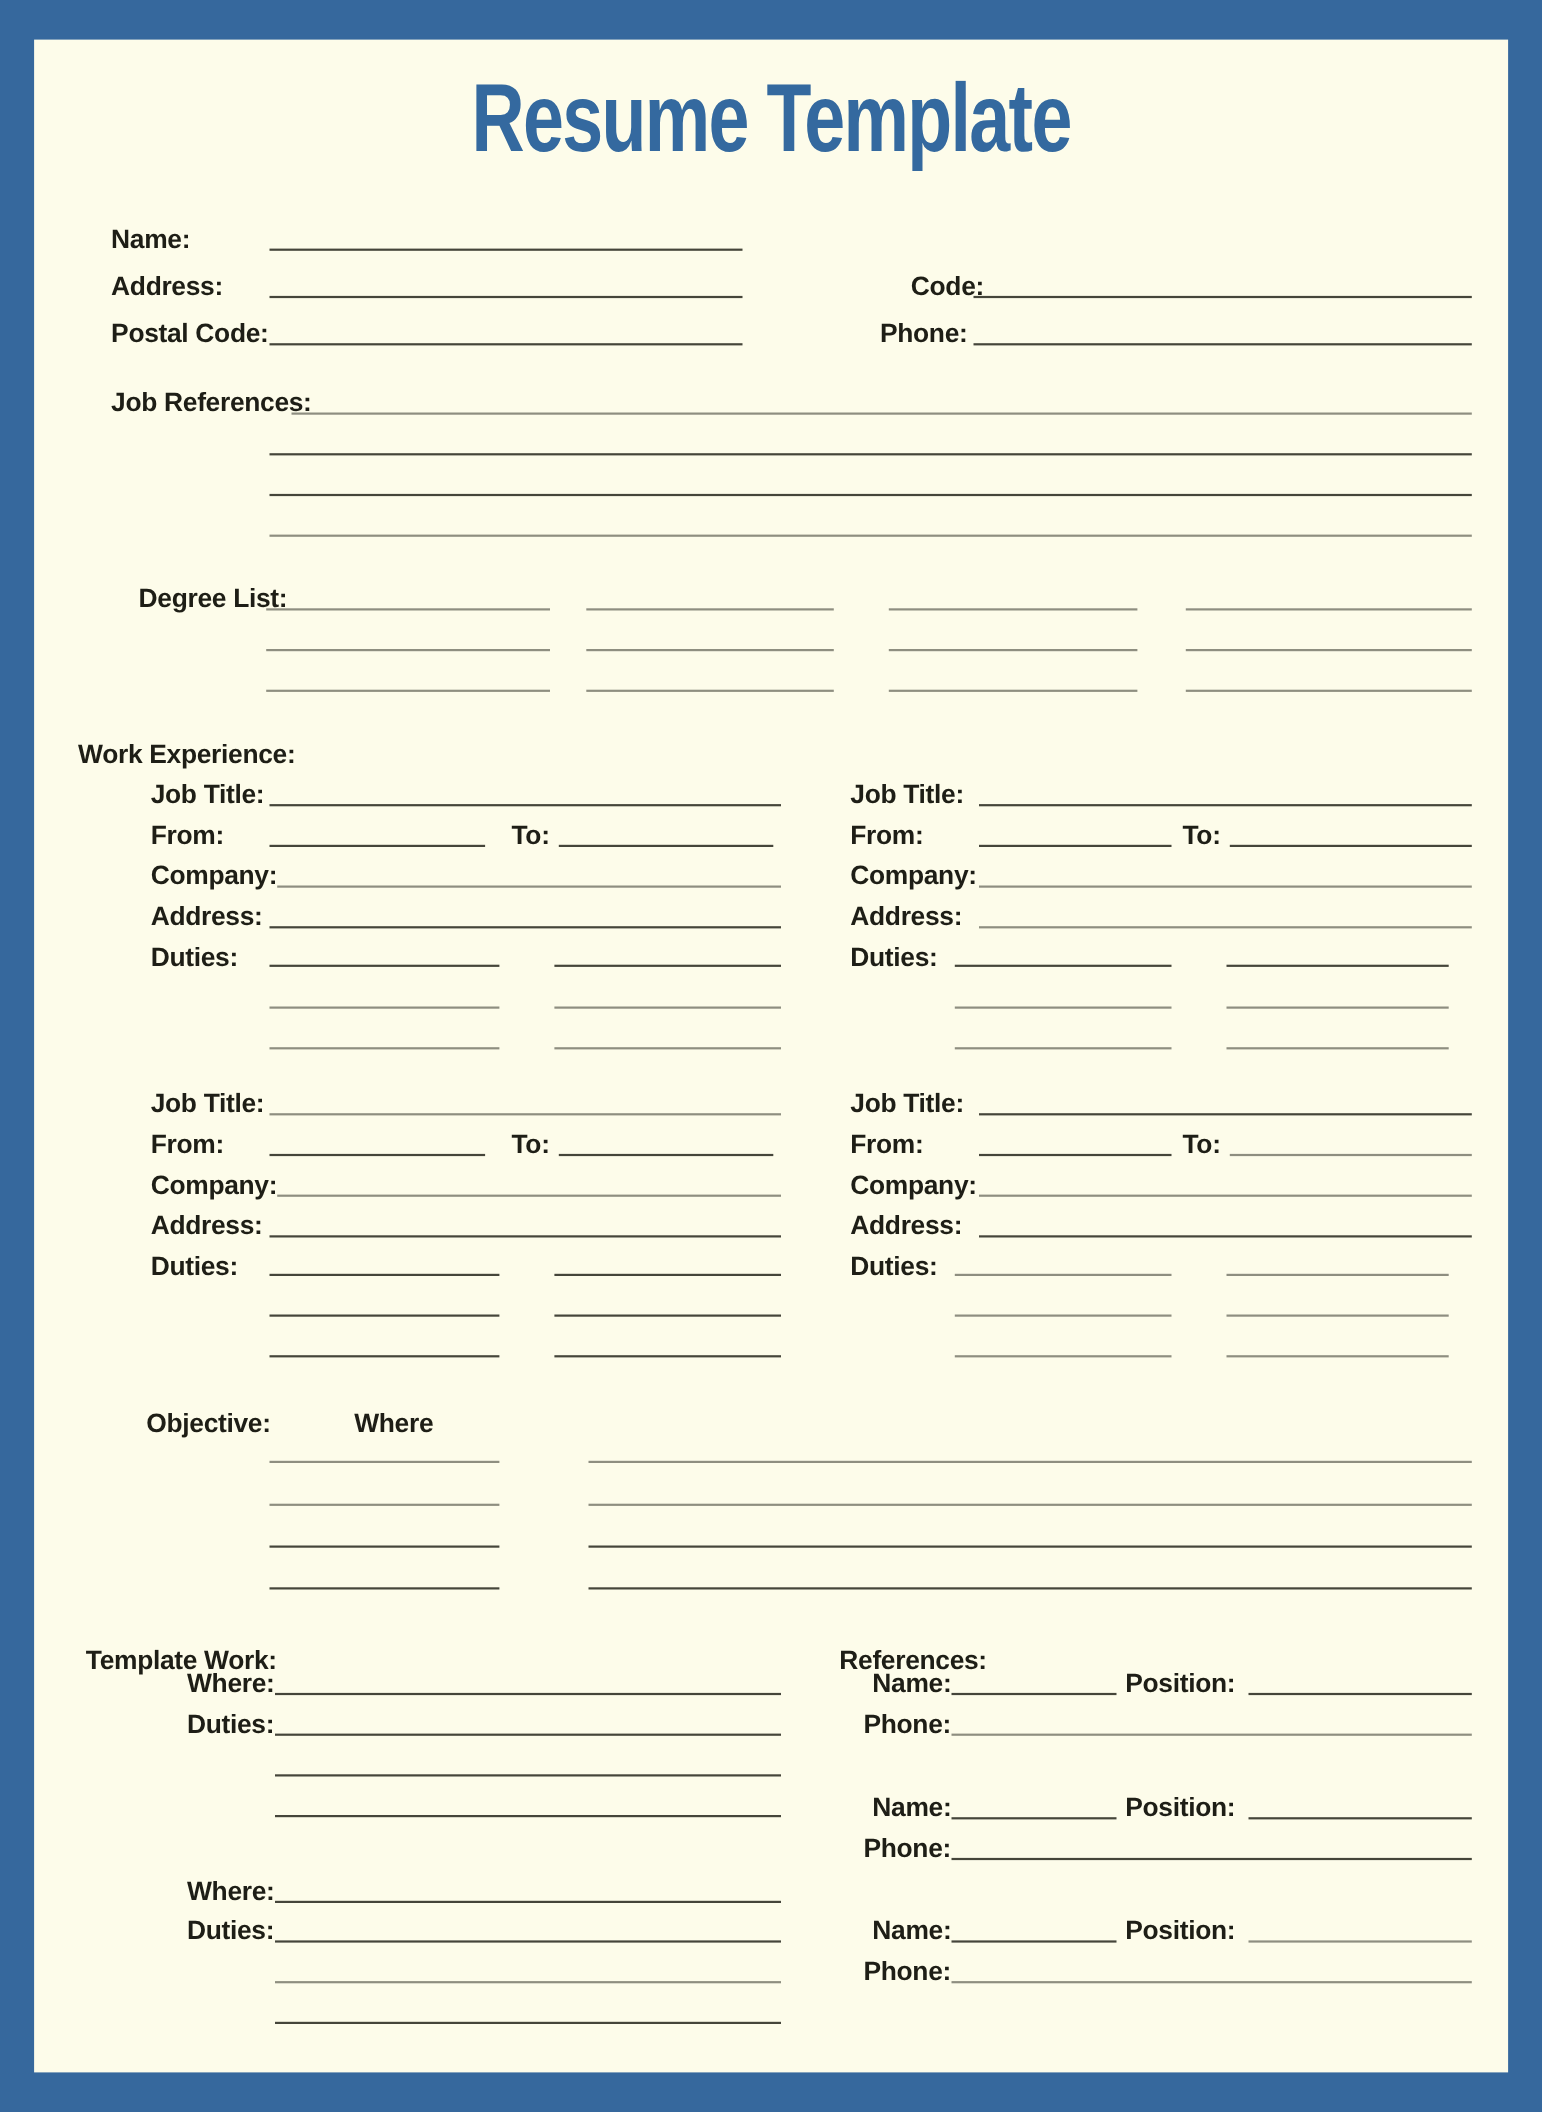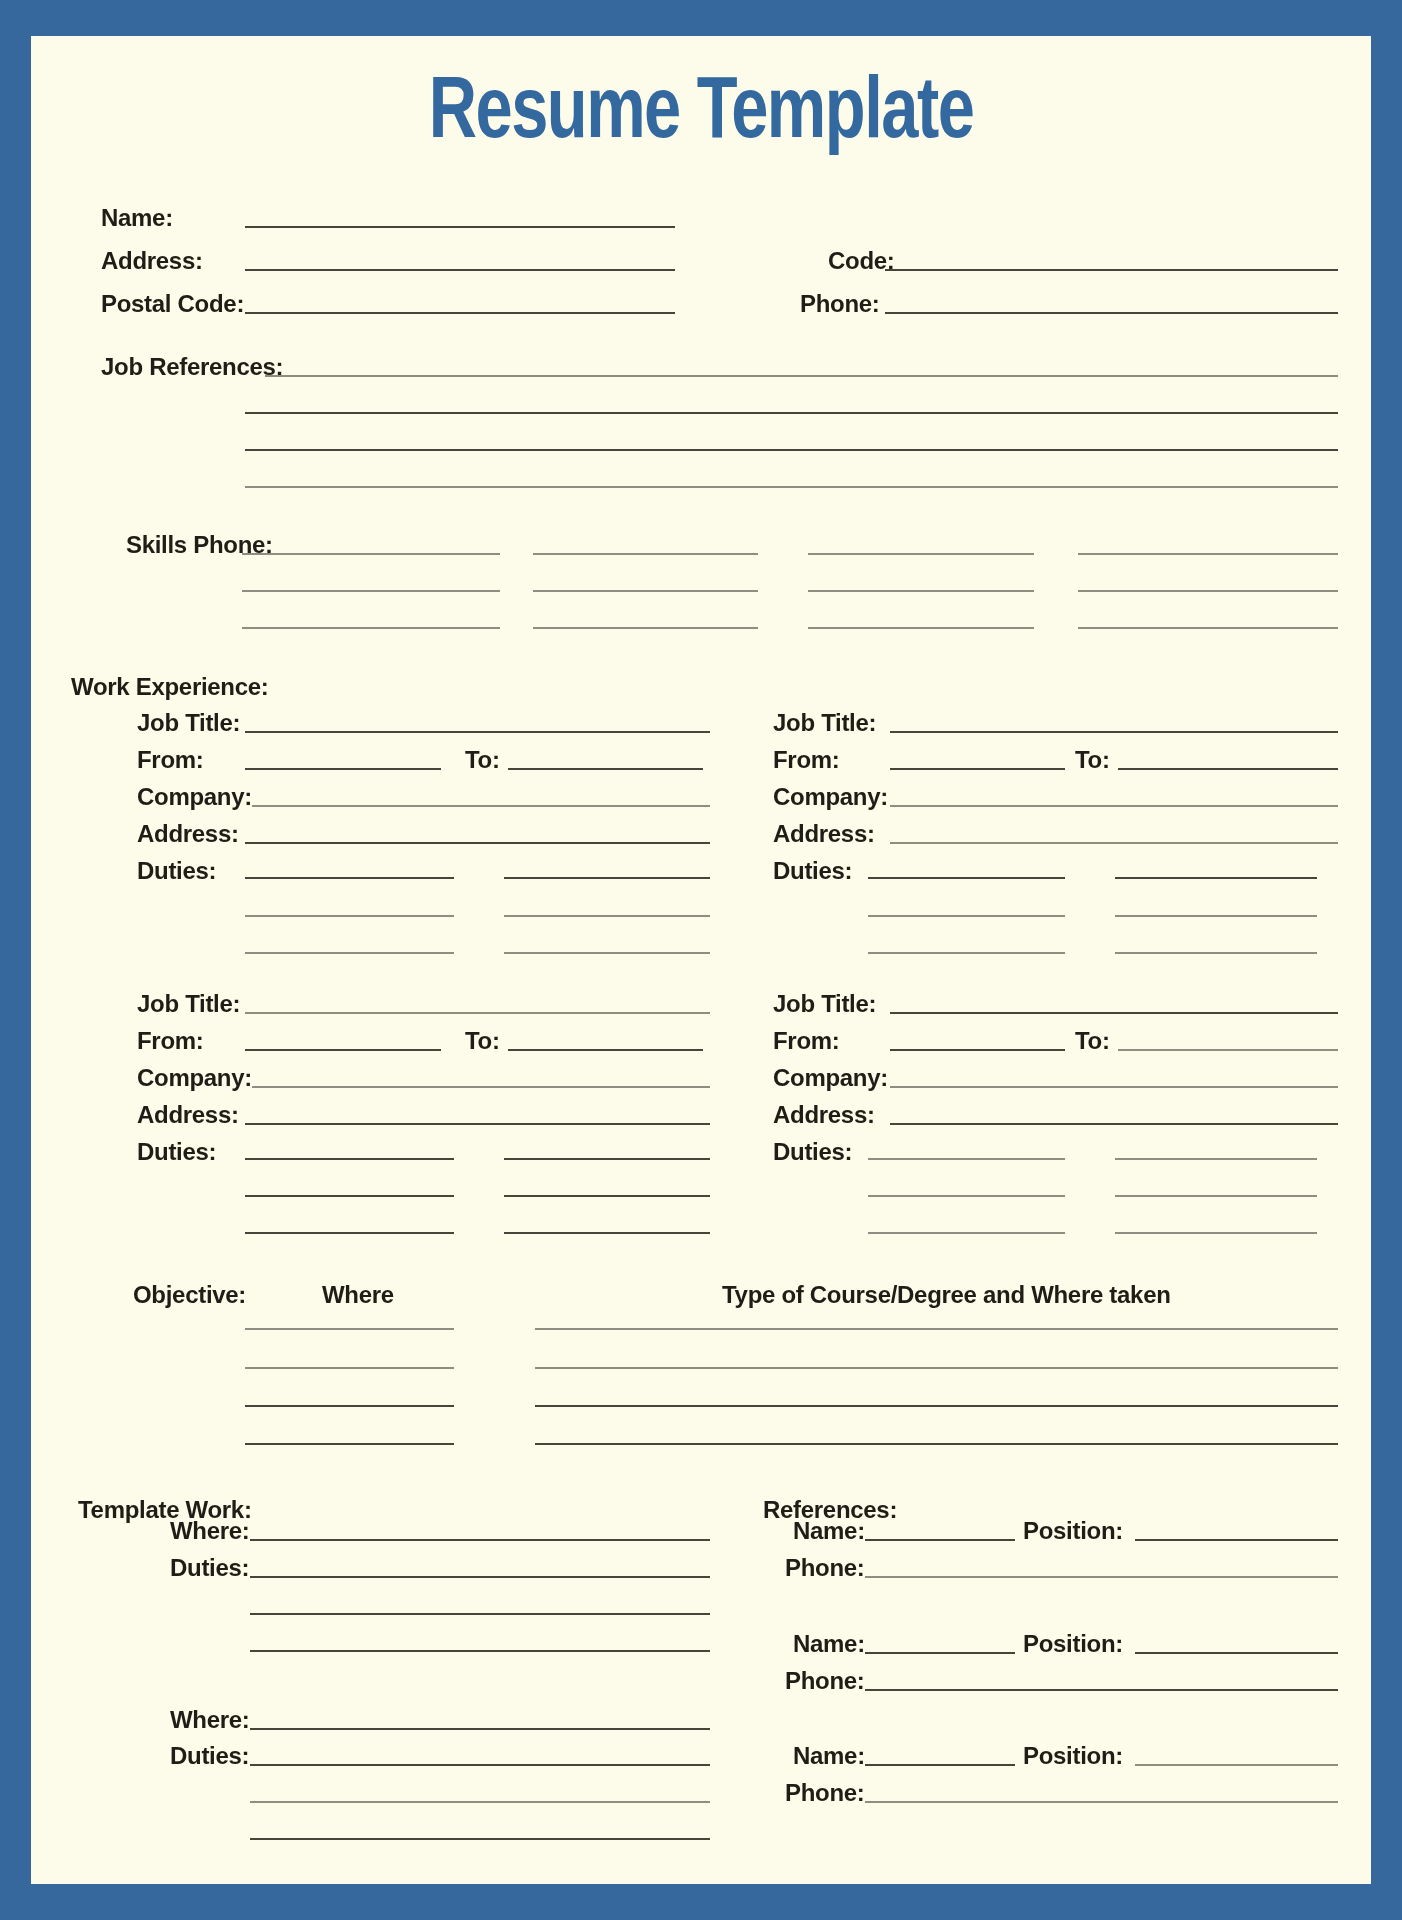--- a/index.html
+++ b/index.html
@@ -43,21 +43,21 @@
   <div class="ln" style="left:885px;top:269px;width:453px"></div>
   <div class="lbl" style="left:800px;top:290px">Phone:</div>
   <div class="ln" style="left:885px;top:312px;width:453px"></div>
 
   <div class="lbl" style="left:101px;top:353px">Job References:</div>
   <div class="ln lt" style="left:265px;top:375px;width:1073px"></div>
   <div class="ln" style="left:245px;top:412px;width:1093px"></div>
   <div class="ln" style="left:245px;top:449px;width:1093px"></div>
   <div class="ln lt" style="left:245px;top:486px;width:1093px"></div>
 
-  <div class="lbl" style="left:126px;top:531px">Skills Phone:</div>
+  <div class="lbl" style="left:126px;top:531px">Degree List:</div>
   <div class="ln lt" style="left:242px;top:553px;width:258px"></div>
   <div class="ln lt" style="left:533px;top:553px;width:225px"></div>
   <div class="ln lt" style="left:808px;top:553px;width:226px"></div>
   <div class="ln lt" style="left:1078px;top:553px;width:260px"></div>
   <div class="ln lt" style="left:242px;top:590px;width:258px"></div>
   <div class="ln lt" style="left:533px;top:590px;width:225px"></div>
   <div class="ln lt" style="left:808px;top:590px;width:226px"></div>
   <div class="ln lt" style="left:1078px;top:590px;width:260px"></div>
   <div class="ln lt" style="left:242px;top:627px;width:258px"></div>
   <div class="ln lt" style="left:533px;top:627px;width:225px"></div>
@@ -133,21 +133,20 @@
   <div class="lbl" style="left:773px;top:1138px">Duties:</div>
   <div class="ln lt" style="left:868px;top:1158px;width:197px"></div>
   <div class="ln lt" style="left:1115px;top:1158px;width:202px"></div>
   <div class="ln lt" style="left:868px;top:1195px;width:197px"></div>
   <div class="ln lt" style="left:1115px;top:1195px;width:202px"></div>
   <div class="ln lt" style="left:868px;top:1232px;width:197px"></div>
   <div class="ln lt" style="left:1115px;top:1232px;width:202px"></div>
 
   <div class="lbl" style="left:133px;top:1281px">Objective:</div>
   <div class="lbl" style="left:322px;top:1281px">Where</div>
-  <div class="lbl" style="left:722px;top:1281px">Type of Course/Degree and Where taken</div>
   <div class="ln lt" style="left:245px;top:1328px;width:209px"></div>
   <div class="ln lt" style="left:535px;top:1328px;width:803px"></div>
   <div class="ln lt" style="left:245px;top:1367px;width:209px"></div>
   <div class="ln lt" style="left:535px;top:1367px;width:803px"></div>
   <div class="ln" style="left:245px;top:1405px;width:209px"></div>
   <div class="ln" style="left:535px;top:1405px;width:803px"></div>
   <div class="ln" style="left:245px;top:1443px;width:209px"></div>
   <div class="ln" style="left:535px;top:1443px;width:803px"></div>
 
   <div class="lbl" style="left:78px;top:1496px">Template Work:</div>

